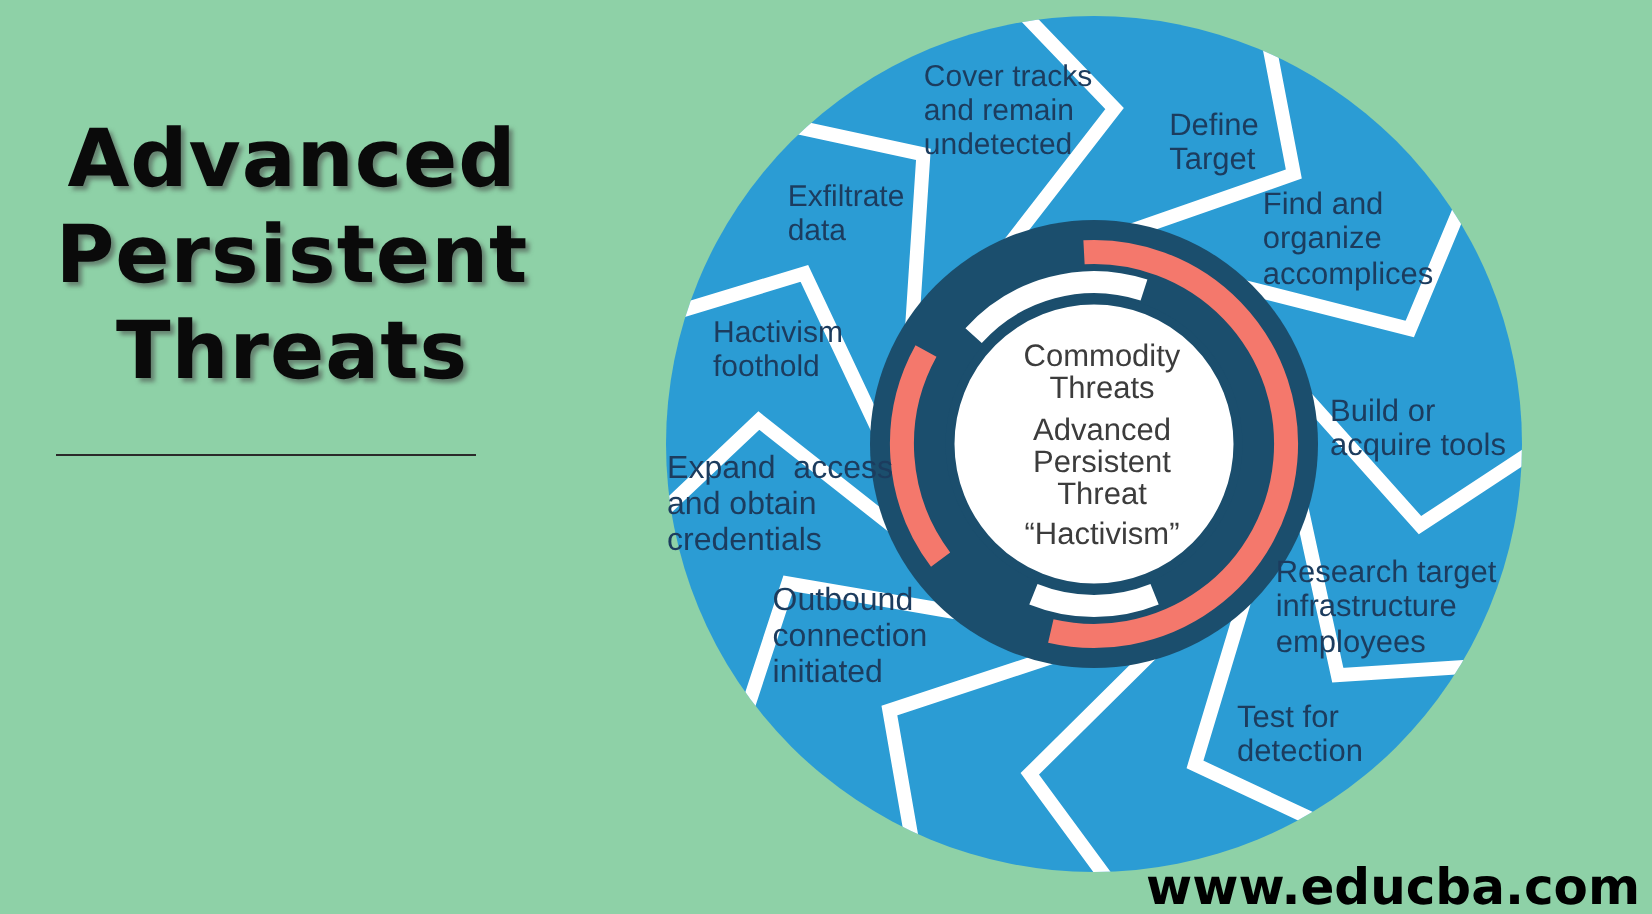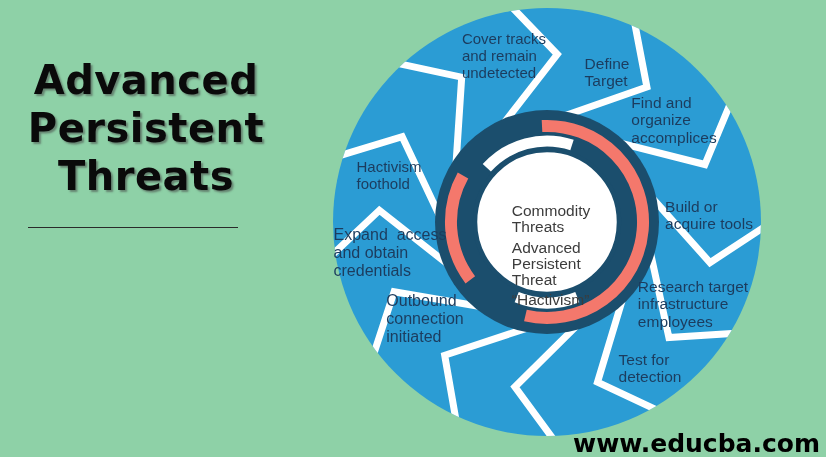--- a/index.html
+++ b/index.html
@@ -26,22 +26,22 @@
   .arc-salmon{fill:none;stroke:var(--arc,#F4786C);stroke-width:12;}
   .arc-white{fill:none;stroke:#ffffff;stroke-width:11;}
   .core{fill:#ffffff;stroke:var(--hub,#1B4E6D);stroke-width:4.5;}
   .stage{
     position:absolute;transform:translate(-50%,-50%);
     text-align:left;color:var(--stage,#1C3C5E);
     white-space:pre-wrap;line-height:1.12;font-weight:400;
   }
   #hub-text{
     position:absolute;left:551px;top:224px;transform:translate(-50%,-50%);
-    color:var(--hubtext,#3C3C3C);
-    font-size:15.5px;line-height:1.05;margin-top:32px;
+    text-align:center;color:var(--hubtext,#3C3C3C);
+    font-size:15.5px;line-height:1.05;
   }
   .hub-block{white-space:pre-line;}
   .hub-block + .hub-block{margin-top:4px;}
   #watermark{
     position:absolute;right:6px;top:429px;
     font-family:"DejaVu Sans",sans-serif;font-weight:bold;
     font-size:25px;color:#000000;
   }
 </style>
 </head>
@@ -96,20 +96,22 @@
   <div class="stage" style="left:650px;top:368px;font-size:15.5px">Test for
 detection</div>
   <div class="stage" style="left:425px;top:319px;font-size:16px">Outbound
 connection
 initiated</div>
   <div class="stage" style="left:390px;top:253px;font-size:16px">Expand  access
 and obtain
 credentials</div>
   <div class="stage" style="left:389px;top:176px;font-size:15px">Hactivism
 foothold</div>
+  <div class="stage" style="left:423px;top:108px;font-size:15px">Exfiltrate
+data</div>
   <div class="stage" style="left:504px;top:56px;font-size:15px">Cover tracks
 and remain
 undetected</div>
 
   <div id="hub-text">
     <div class="hub-block">Commodity
 Threats</div>
     <div class="hub-block">Advanced
 Persistent
 Threat</div>

